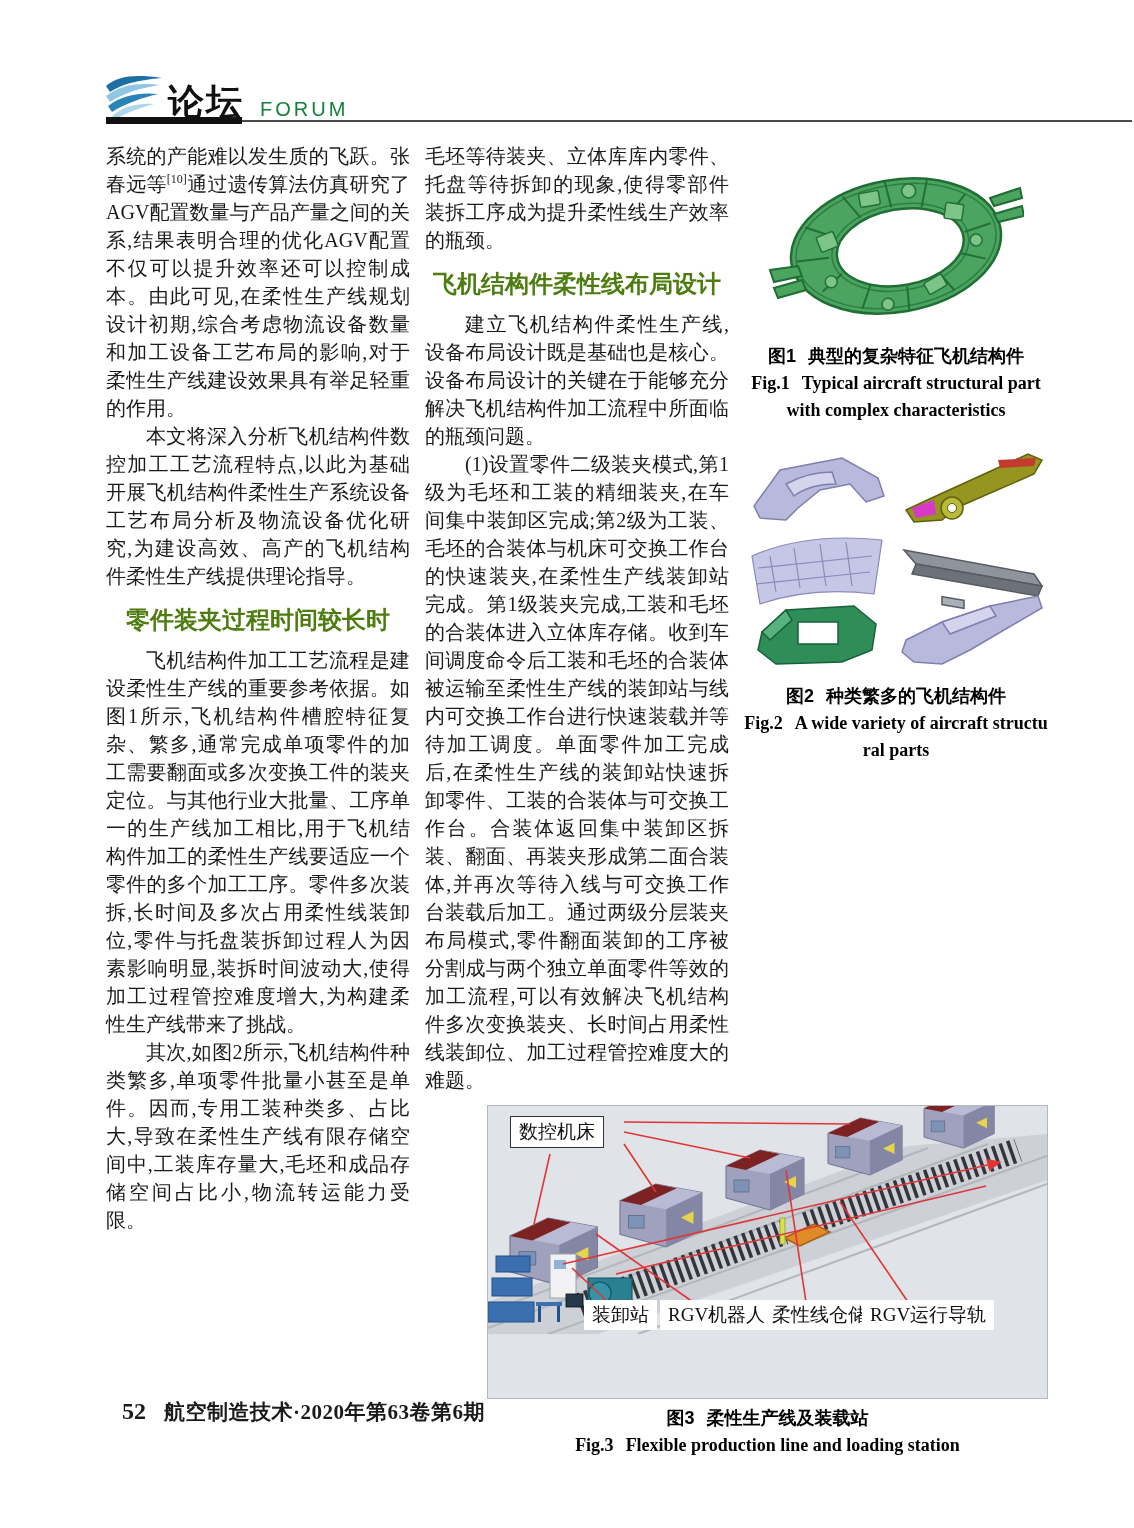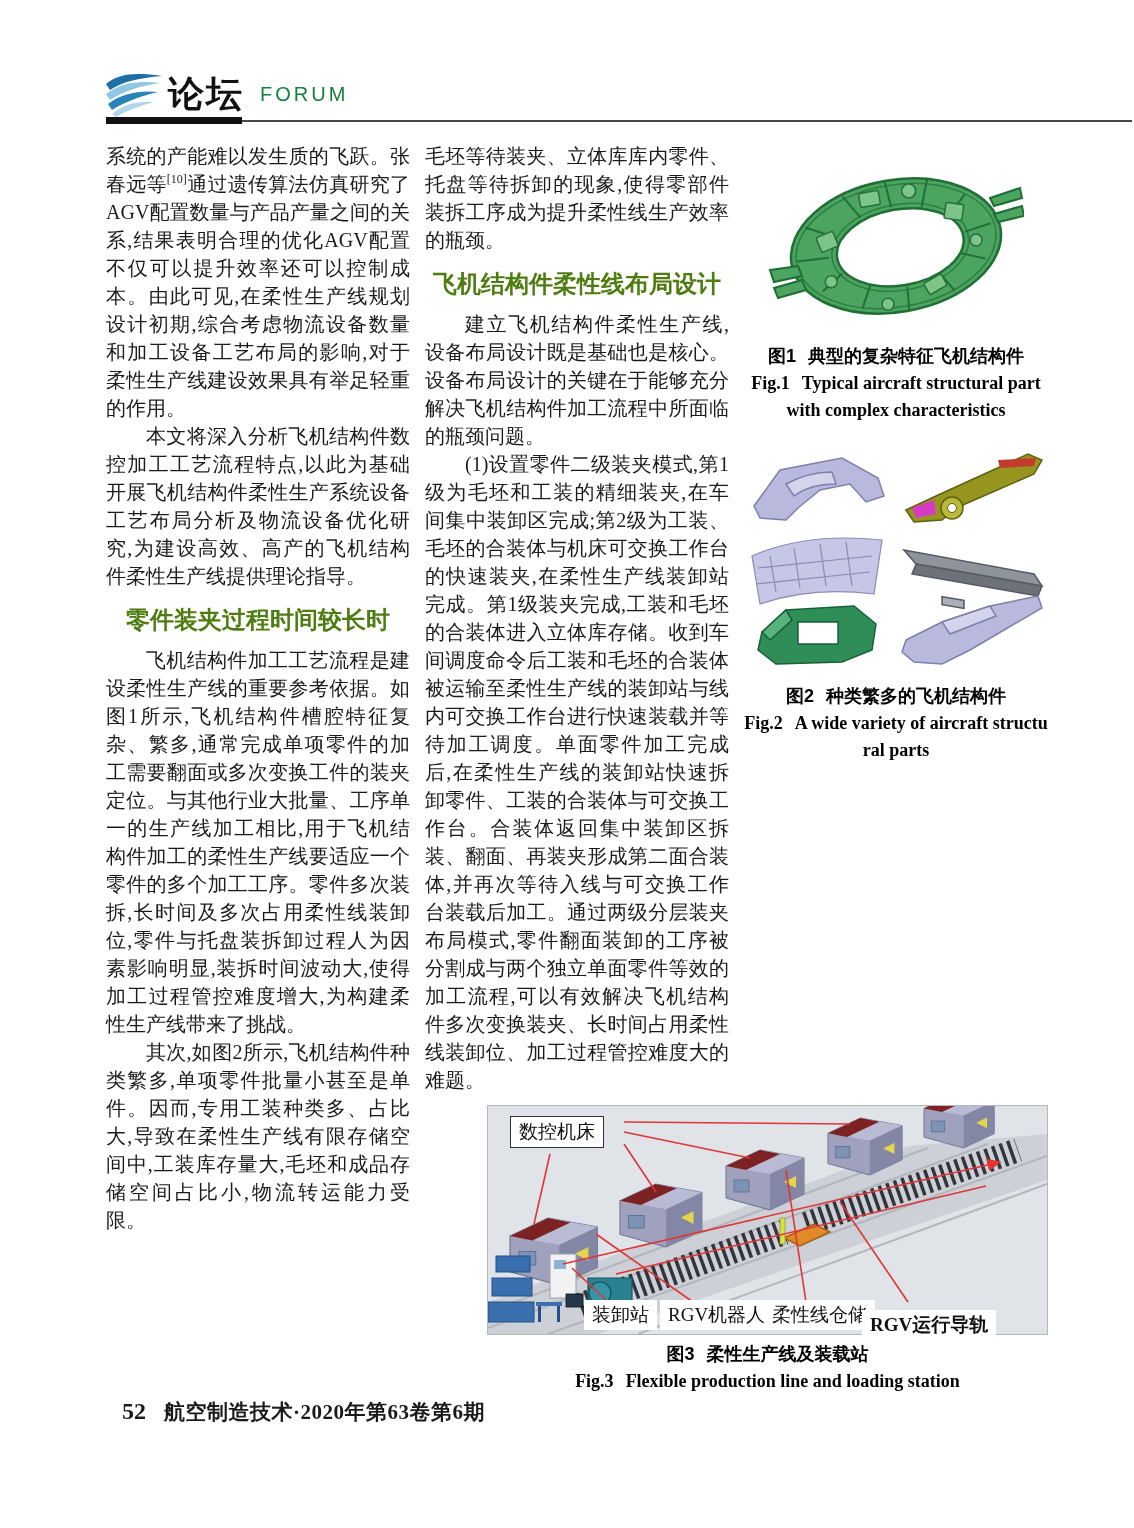--- a/index.html
+++ b/index.html
@@ -2,21 +2,21 @@
 <html><head>
 <meta charset="utf-8">
 <style>
   html,body{margin:0;padding:0;}
   body{
     width:1134px;height:1528px;position:relative;background:#ffffff;
     font-family:"Liberation Serif","DejaVu Serif",serif;color:#1a1a1a;
     overflow:hidden;
   }
   
-  .hdr{position:absolute;left:104px;top:68px;height:52px;display:flex;align-items:center;}
+  .hdr{position:absolute;left:104px;top:68px;height:52px;display:flex;align-items:flex-end;}
   .hdr .waves{width:60px;height:48px;margin-right:4px;}
   .hdr .zh-logo{font-family:"Liberation Sans","DejaVu Sans",sans-serif;font-weight:bold;
     font-size:36px;color:#111;letter-spacing:2px;line-height:1;}
   .hdr .en-logo{font-family:"Liberation Sans","DejaVu Sans",sans-serif;font-size:20px;
     color:#15803d;letter-spacing:3px;margin-left:16px;line-height:1.1;}
   .rule-thick{position:absolute;left:106px;top:117px;width:136px;height:7px;background:#111;}
   .rule-thin{position:absolute;left:242px;top:120px;width:890px;height:2px;background:#4a4a4a;}
   
   .col{position:absolute;top:142px;width:304px;font-size:20px;line-height:28px;
     text-align:justify;text-justify:inter-ideograph;word-break:break-all;}
@@ -26,21 +26,21 @@
   .sec-h{font-family:"Liberation Sans","DejaVu Sans",sans-serif;font-weight:bold;
     font-size:24px;line-height:32px;text-align:center;margin:14px 0 10px;color:#4d7c0f;}
   sup{font-size:12px;line-height:0;}
   
   .figure{margin-top:20px;text-align:center;}
   .cap{margin-top:6px;font-size:18px;line-height:27px;text-align:center;}
   .cap .zh{font-family:"Liberation Sans","DejaVu Sans",sans-serif;font-weight:bold;color:#000;}
   .cap .en{font-weight:bold;color:#000;}
   .cap .lab{margin-right:12px;}
   #fig3{position:absolute;left:487px;top:1105px;width:561px;}
-  #fig3 .scene{position:relative;width:561px;height:230px;background:#e0e3e8;
+  #fig3 .scene{position:relative;width:561px;height:294px;background:#e0e3e8;
     border:1px solid #b3b7bd;box-sizing:border-box;}
   #fig3 svg{position:absolute;left:0;top:0;}
   .flabel{position:absolute;background:#ffffff;color:#111;
     font-size:19px;line-height:22px;padding:4px 8px;white-space:nowrap;}
   .flabel.boxed{border:1px solid #333;}
   
   .footer{position:absolute;left:122px;top:1398px;display:flex;align-items:baseline;}
   .footer .pg{font-weight:bold;font-size:24px;margin-right:18px;font-family:Liberation Serif, serif;}
   .footer .jrnl{font-weight:bold;font-size:21px;letter-spacing:0.5px;}
 </style>
@@ -231,21 +231,21 @@
         <line x1="120" y1="196" x2="84" y2="162"></line>
         <line x1="205" y1="196" x2="108" y2="128"></line>
         <line x1="318" y1="196" x2="298" y2="64"></line>
         <line x1="420" y1="196" x2="352" y2="96"></line>
       </g>
     </svg>
     <div class="flabel boxed" style="left:22px;top:10px;">数控机床</div>
     <div class="flabel" style="left:96px;top:194px;">装卸站</div>
     <div class="flabel" style="left:172px;top:194px;">RGV机器人</div>
     <div class="flabel" style="left:276px;top:194px;">柔性线仓储</div>
-    <div class="flabel" style="left:374px;top:204px;font-weight:bold;">RGV运行导轨</div>
+    <div class="flabel" style="left:374px;top:194px;">RGV运行导轨</div>
   </div>
   <div class="cap">
     <div class="zh"><span class="lab">图3</span><span>柔性生产线及装载站</span></div>
     <div class="en"><span class="lab">Fig.3</span><span>Flexible production line and loading station</span></div>
   </div>
 </div>
 
 <div class="footer">
   <span class="pg">52</span>
   <span class="jrnl">航空制造技术·2020年第63卷第6期</span>

